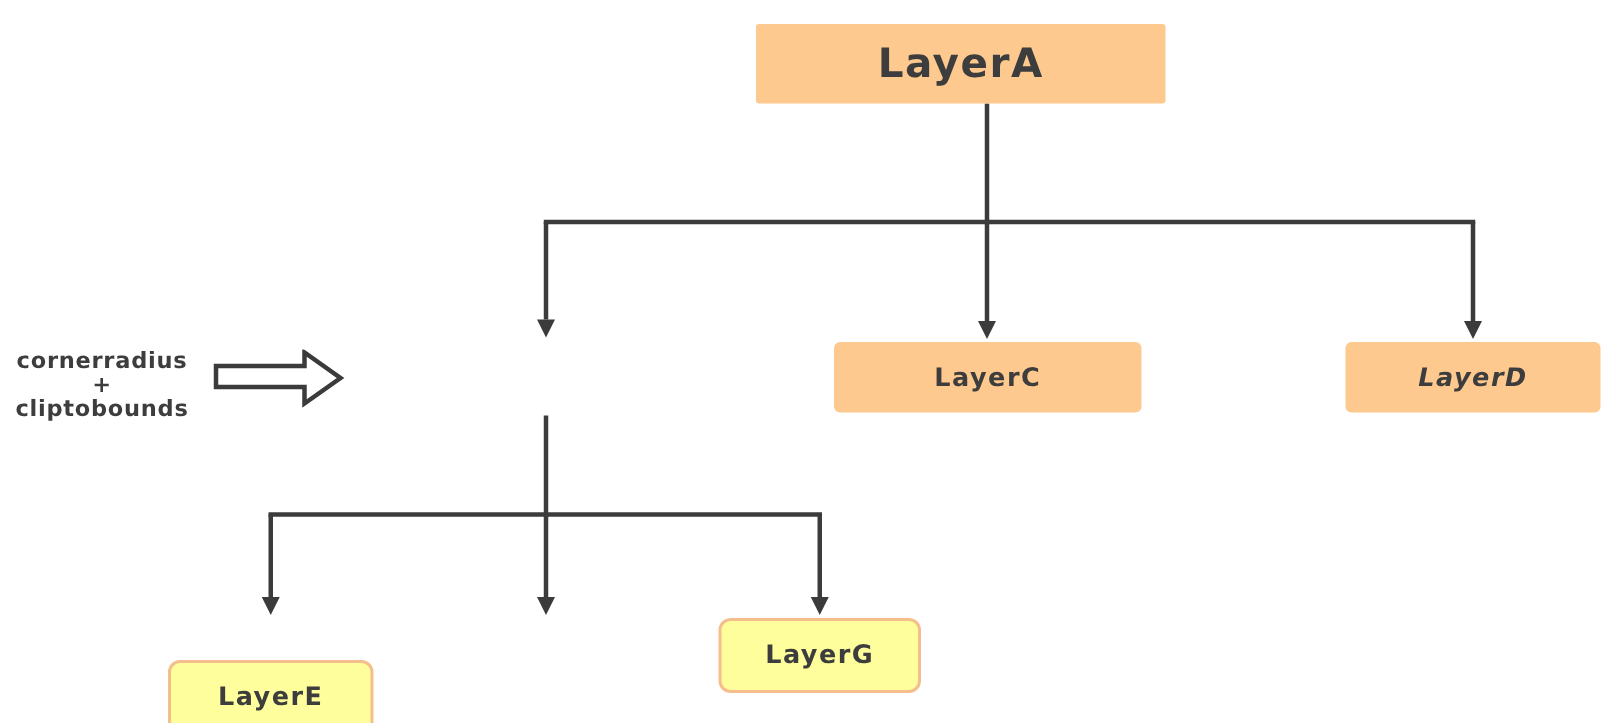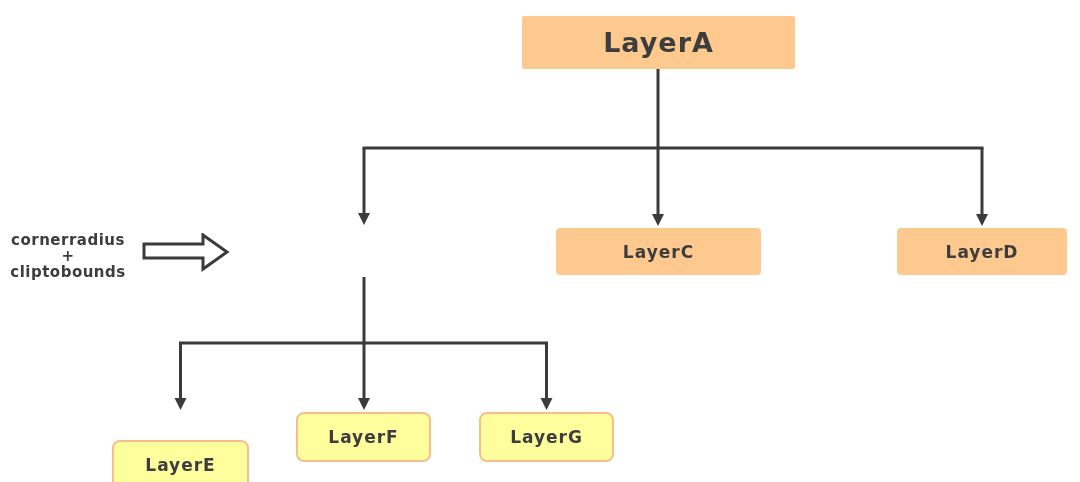--- a/index.html
+++ b/index.html
@@ -89,30 +89,29 @@
 
     <line x1="364" y1="277" x2="364" y2="344.5"></line>
 
     <line x1="179" y1="343" x2="548" y2="343"></line>
 
     <line x1="180.5" y1="343" x2="180.5" y2="398" marker-end="url(#arrowhead)"></line>
     <line x1="364" y1="343" x2="364" y2="398" marker-end="url(#arrowhead)"></line>
     <line x1="546.5" y1="343" x2="546.5" y2="398" marker-end="url(#arrowhead)"></line>
   </svg>
 
-  <div class="node root orange" style="left:522px; top:16px; width:273px; height:53px;">LayerA</div>
+  <div class="node root orange" style="left:504px; top:16px; width:273px; height:53px;">LayerA</div>
 
 
   <div class="node orange" style="left:556px; top:228px; width:205px; height:47px;">LayerC</div>
 
-  <div class="node orange" style="left:897px; top:228px; width:170px; height:47px;">LayerD</div>
+  <div class="node orange" style="left:897px; top:228px; width:170px; height:47px;font-style:italic;">LayerD</div>
 
   <div class="node yellow" style="left:112px; top:412px; width:137px; height:50px;margin-top:28px;">LayerE</div>
 
-  <div class="node yellow" style="left:296px; top:412px; width:135px; height:50px;">LayerF</div>
 
   <div class="node yellow" style="left:479px; top:412px; width:135px; height:50px;">LayerG</div>
 
   <div class="annotation">
     <div>cornerradius</div>
     <div>+</div>
     <div>cliptobounds</div>
   </div>
 
   <svg class="block-arrow" width="88" height="40" viewBox="0 0 88 40">

